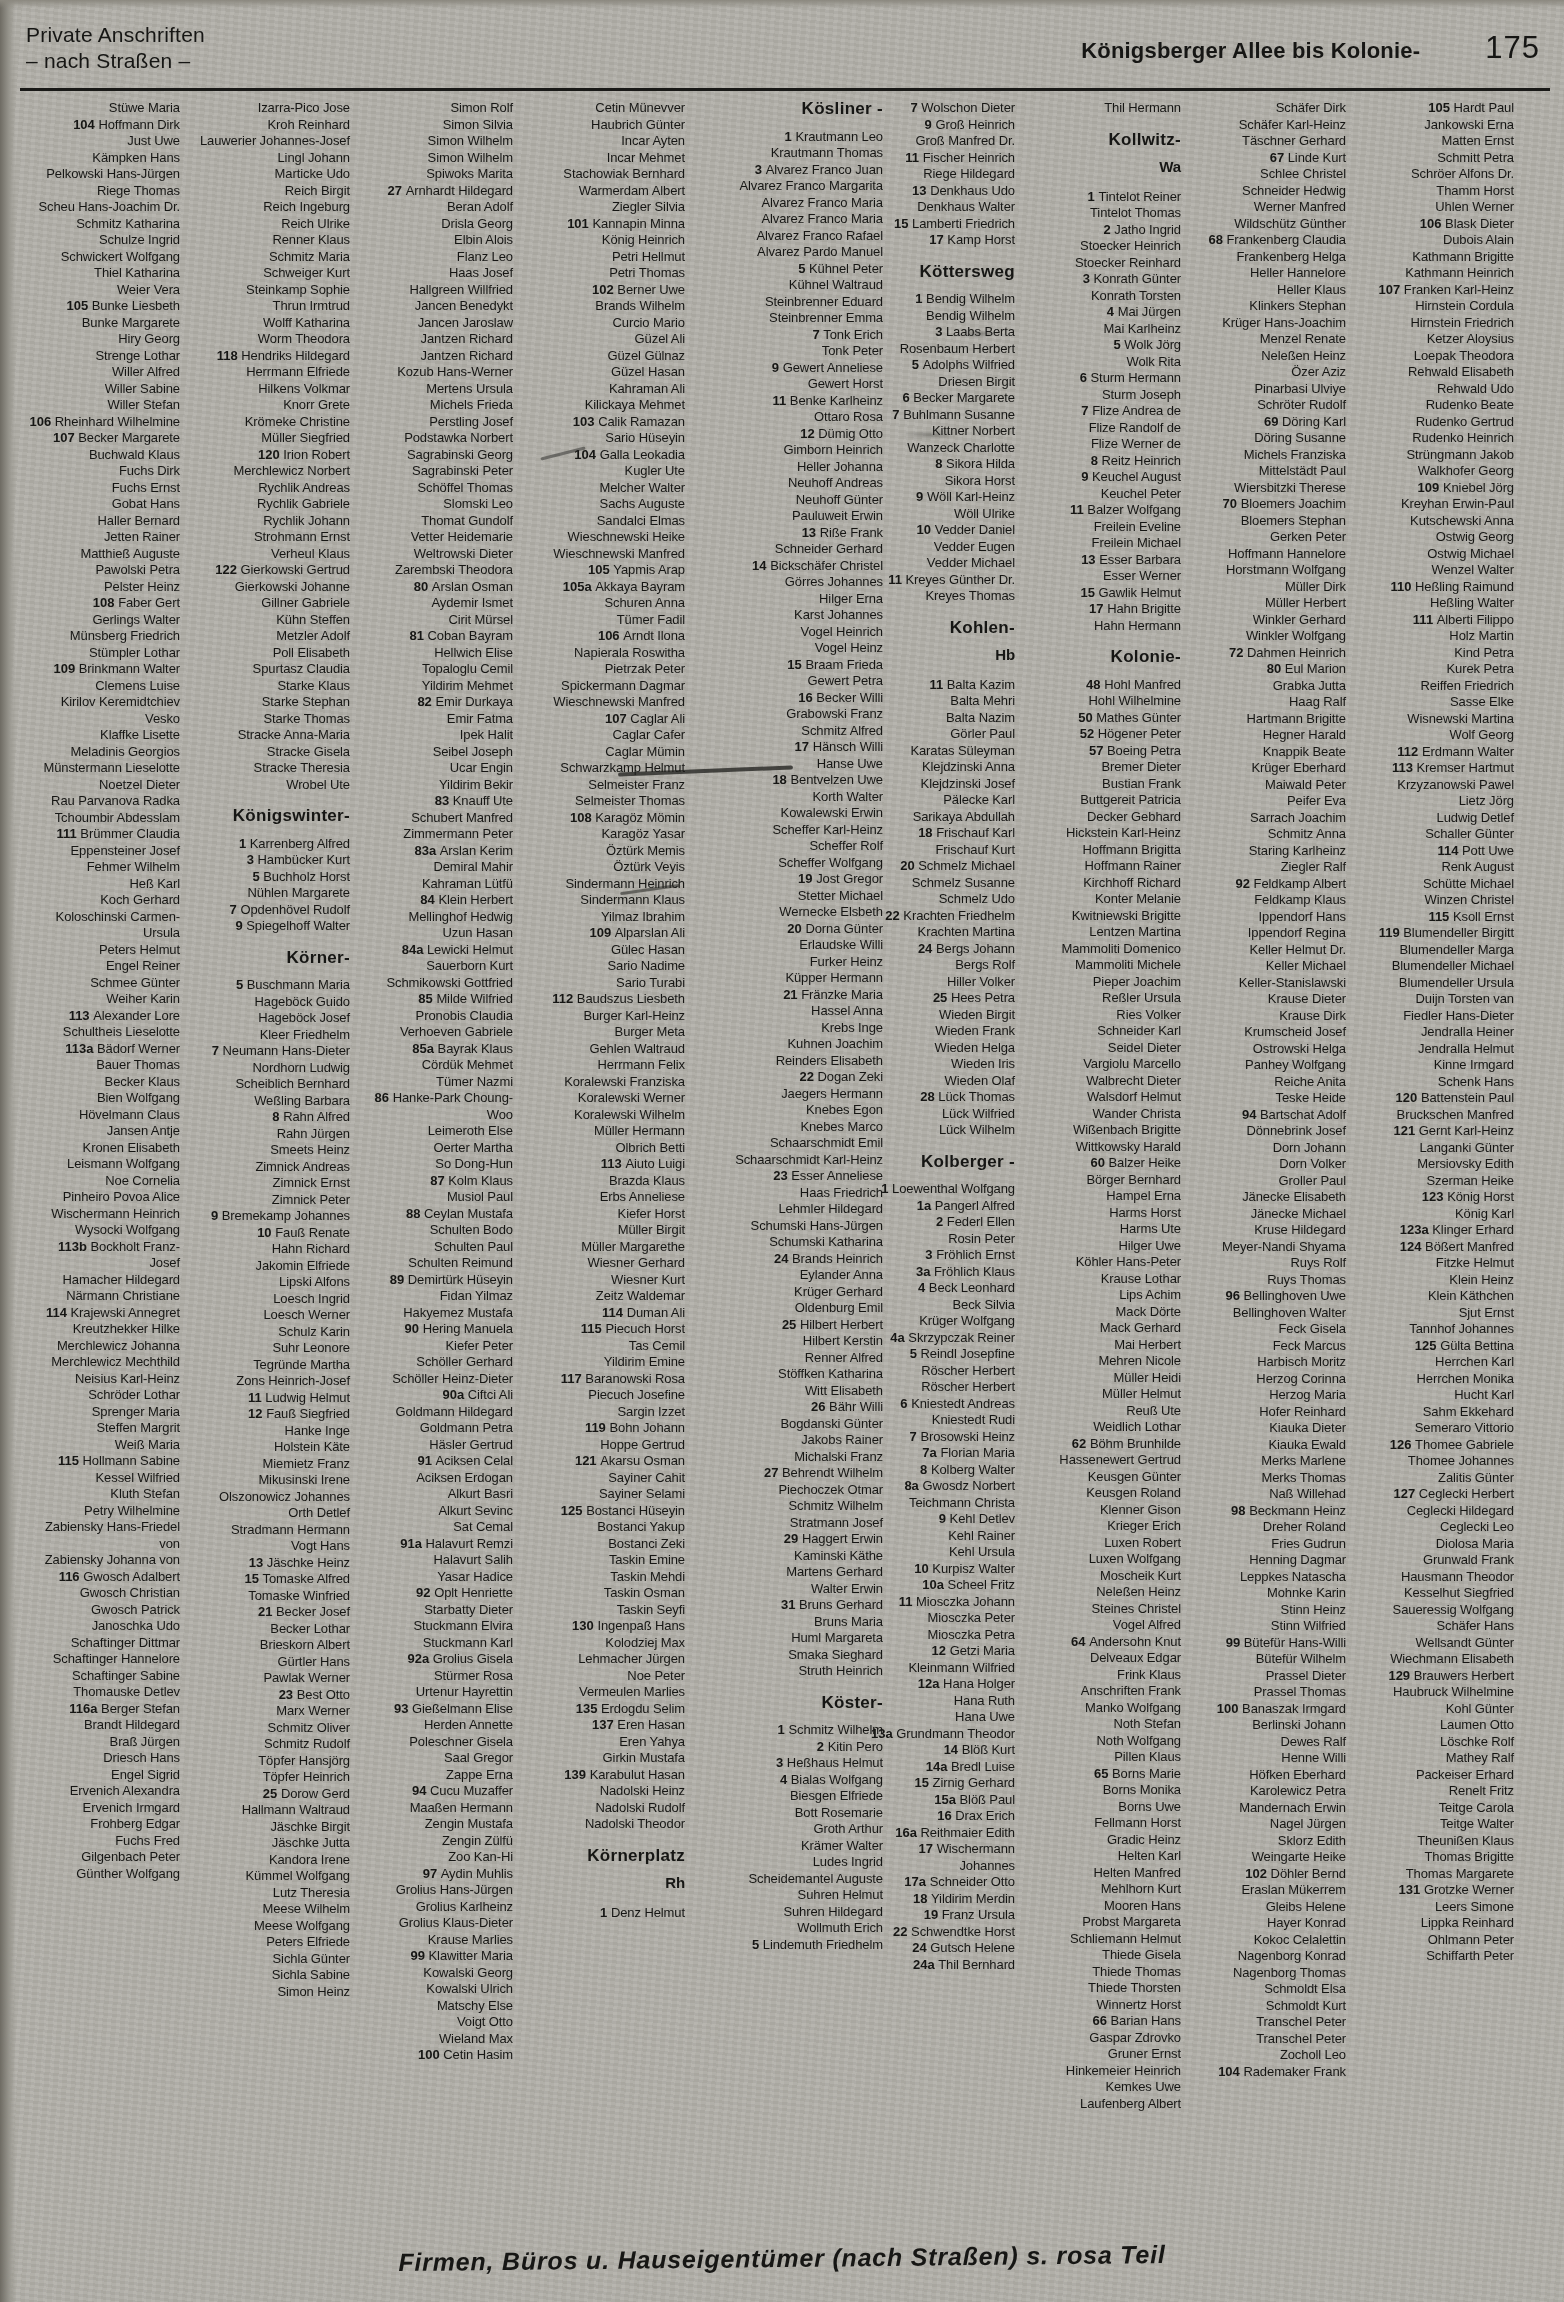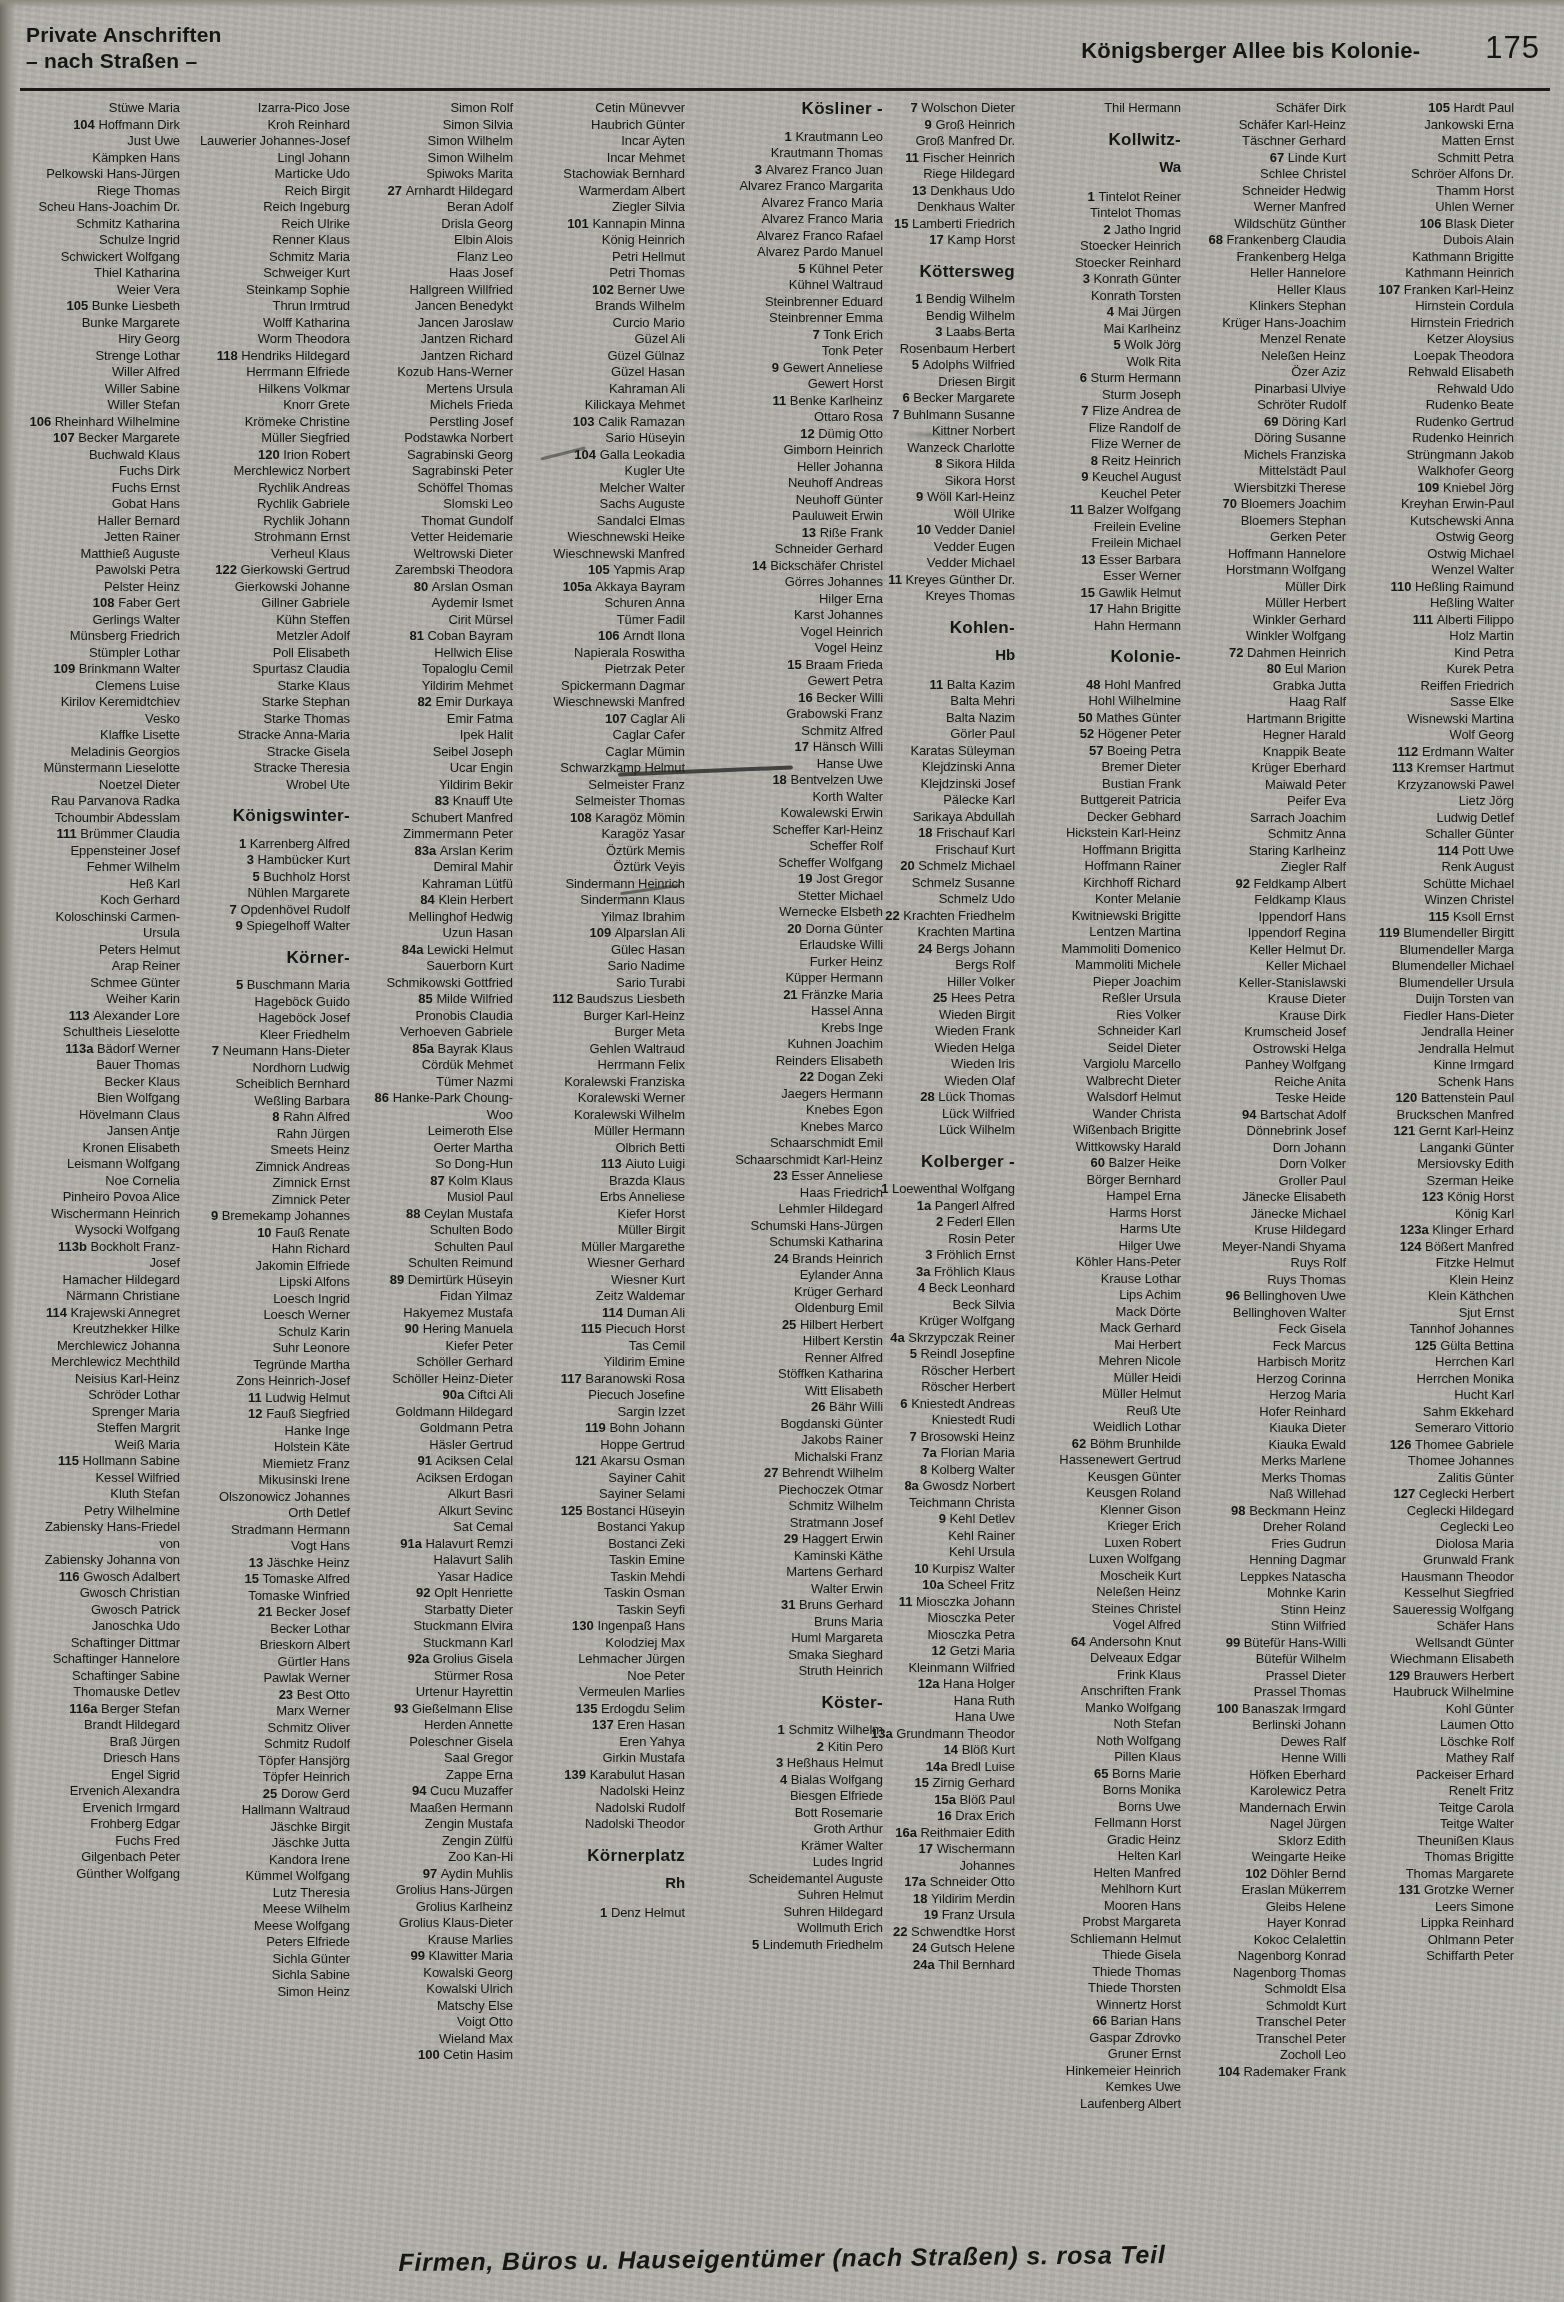--- a/index.html
+++ b/index.html
@@ -19,21 +19,21 @@
   .left-edge{
     position:absolute;top:0;left:0;bottom:0;width:16px;pointer-events:none;
     background:linear-gradient(to right,#6e6b63,#96948c 55%,rgba(178,176,169,0));
   }
   .top-edge{
     position:absolute;top:0;left:0;right:0;height:8px;pointer-events:none;
     background:linear-gradient(to bottom,#8b887f,rgba(178,176,169,0));
   }
   .header-title{
     position:absolute;left:26px;top:22px;
-    font-size:21px;font-weight:700;line-height:26px;letter-spacing:.2px;
+    font-size:21px;font-weight:400;line-height:26px;letter-spacing:.2px;
   }
   .header-right{
     position:absolute;right:24px;top:30px;display:flex;align-items:baseline;gap:45px;
   }
   .header-range{font-size:22px;font-weight:700;letter-spacing:.2px;}
   .header-page{font-size:31px;font-weight:400;margin-left:20px;letter-spacing:1px;}
   .rule{
     position:absolute;left:20px;right:14px;top:88px;height:3px;background:#191917;
   }
   #columns{position:absolute;top:100px;left:0;right:0;height:2136px;text-align:right;}
@@ -128,21 +128,21 @@
       <div class="entry">Noetzel Dieter</div>
       <div class="entry">Rau Parvanova Radka</div>
       <div class="entry">Tchoumbir Abdesslam</div>
       <div class="entry"><b>111 </b>Brümmer Claudia</div>
       <div class="entry">Eppensteiner Josef</div>
       <div class="entry">Fehmer Wilhelm</div>
       <div class="entry">Heß Karl</div>
       <div class="entry">Koch Gerhard</div>
       <div class="entry">Koloschinski Carmen-Ursula</div>
       <div class="entry">Peters Helmut</div>
-      <div class="entry">Arap Reiner</div>
+      <div class="entry">Engel Reiner</div>
       <div class="entry">Schmee Günter</div>
       <div class="entry">Weiher Karin</div>
       <div class="entry"><b>113 </b>Alexander Lore</div>
       <div class="entry">Schultheis Lieselotte</div>
       <div class="entry"><b>113a </b>Bädorf Werner</div>
       <div class="entry">Bauer Thomas</div>
       <div class="entry">Becker Klaus</div>
       <div class="entry">Bien Wolfgang</div>
       <div class="entry">Hövelmann Claus</div>
       <div class="entry">Jansen Antje</div>

